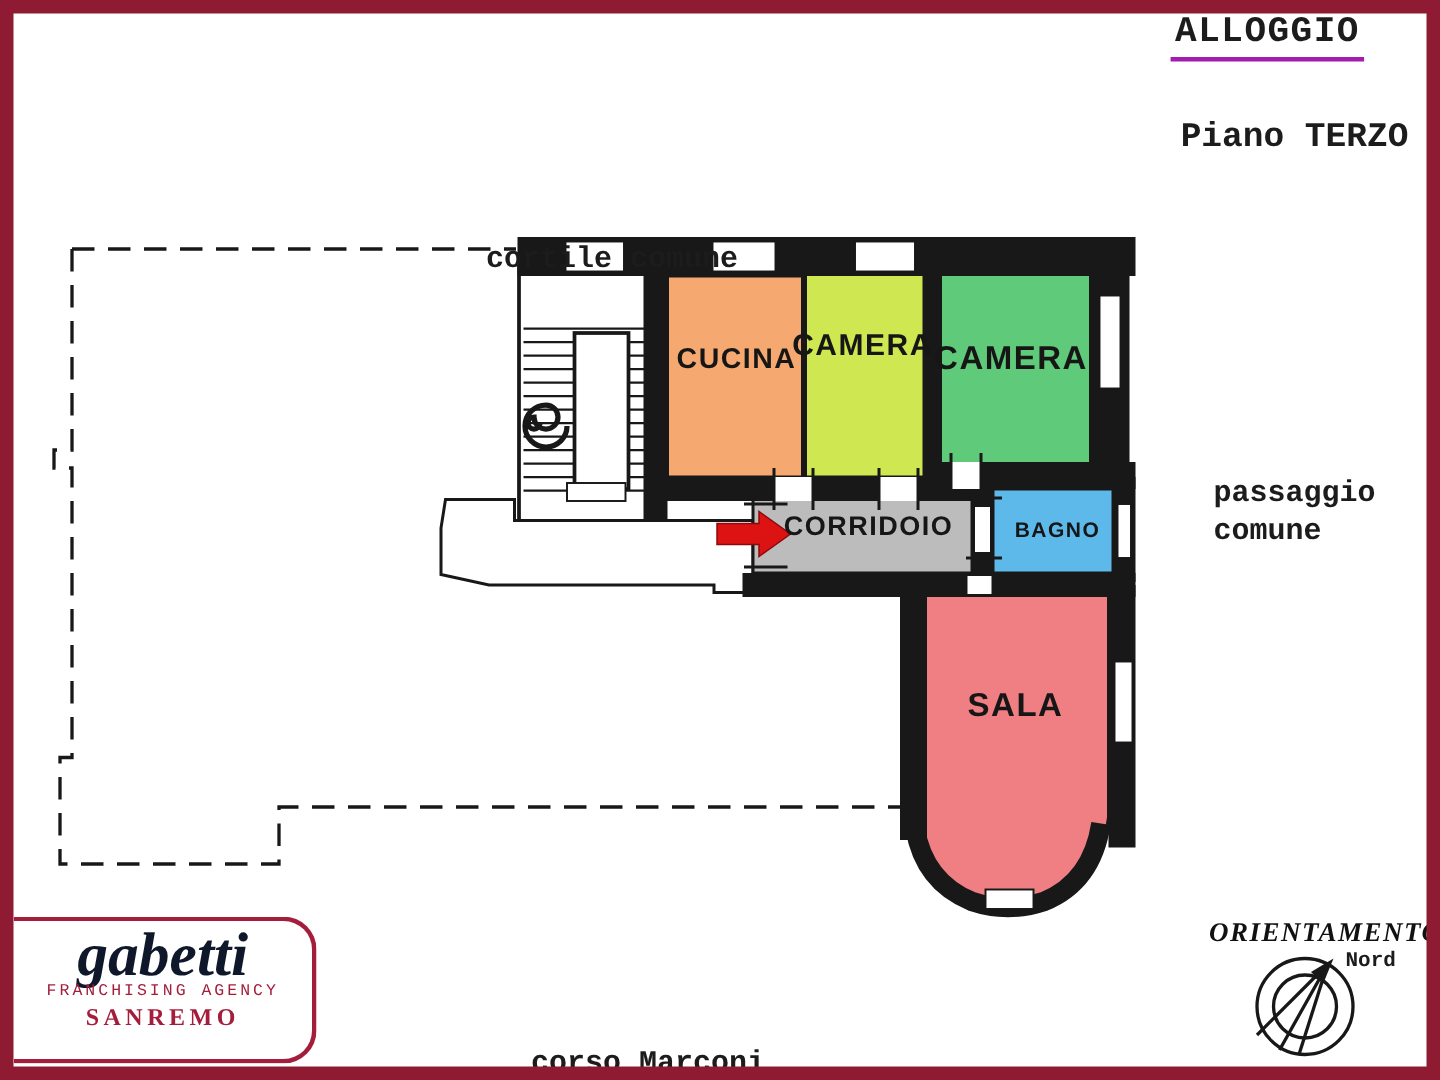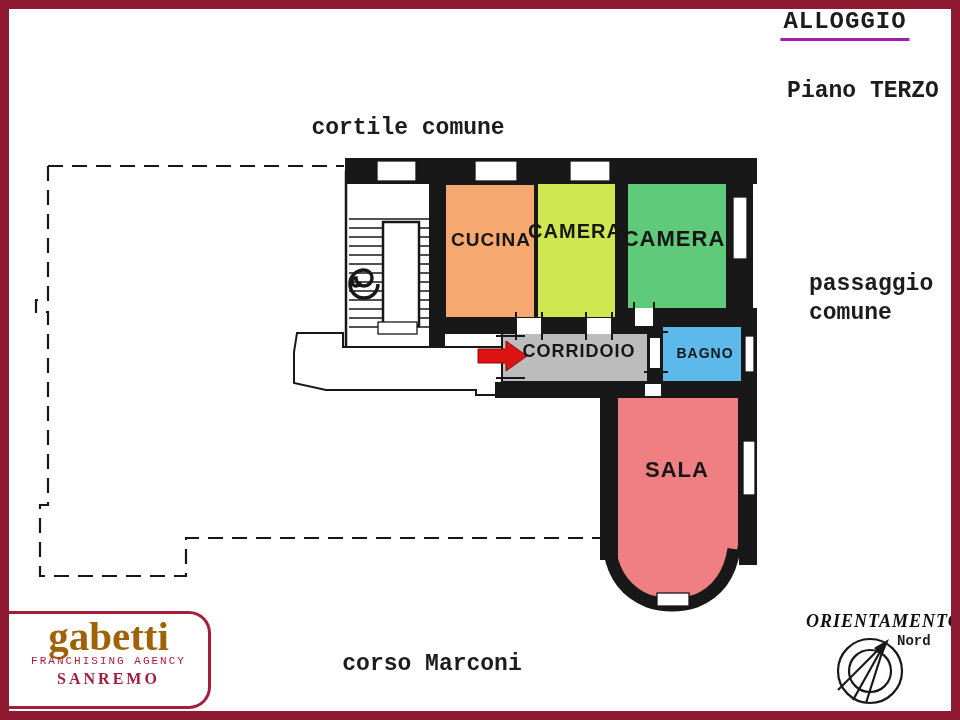--- a/index.html
+++ b/index.html
@@ -5,21 +5,21 @@
   html,body{margin:0;padding:0;background:#777;}
   .page{position:relative;width:960px;height:720px;background:#fff;overflow:hidden;
         font-family:"Liberation Sans",sans-serif;}
   .frame{position:absolute;inset:0;border:9px solid #8e1b32;pointer-events:none;z-index:30;}
   svg.plan{position:absolute;left:0;top:0;z-index:5;}
   .t{position:absolute;font-family:"Liberation Mono",monospace;font-weight:bold;
      color:#1c1c1c;white-space:nowrap;z-index:12;}
   .center{transform:translateX(-50%);}
   .title{font-size:24px;letter-spacing:1px;border-bottom:3px solid #a21caf;padding:0 3px 3px;}
   .sub{font-size:23px;}
-  .ctx{font-size:23px;}
+  .ctx{font-size:20px;margin-top:47px;}
   .passage{line-height:1.25;}
   .room-label{position:absolute;font-weight:bold;color:#161616;letter-spacing:1px;
      transform:translate(-50%,-50%);z-index:10;white-space:nowrap;
      font-family:"Liberation Sans",sans-serif;}
   .orient{position:absolute;font-family:"Liberation Serif",serif;font-weight:bold;
      font-style:italic;font-size:18px;color:#111;letter-spacing:1px;z-index:12;white-space:nowrap;}
   .nord{font-size:14px;}
   .logo{position:absolute;left:9px;top:611px;width:199px;height:92px;background:#fff;
      border:3px solid #a41e3c;border-left:none;border-radius:0 22px 22px 0;z-index:20;
      text-align:center;}
@@ -141,19 +141,19 @@
   <div class="room-label" style="left:575px;top:231px;font-size:20px;">CAMERA</div>
   <div class="room-label" style="left:674px;top:239px;font-size:22px;">CAMERA</div>
   <div class="room-label" style="left:579px;top:351px;font-size:18px;">CORRIDOIO</div>
   <div class="room-label" style="left:705px;top:353px;font-size:14px;">BAGNO</div>
   <div class="room-label" style="left:677px;top:470px;font-size:22px;">SALA</div>
 
   <div class="orient" style="left:806px;top:611px;">ORIENTAMENTO</div>
   <div class="t nord" style="left:897px;top:633px;">Nord</div>
 
   <div class="logo" style="border-color: rgb(164, 30, 60);">
-    <div class="brand" style="color: #a16207;">gabetti</div>
+    <div class="brand" style="color: #0f172a; font-style: italic;">gabetti</div>
     <div class="tagline" style="color: rgb(164, 30, 60);">FRANCHISING AGENCY</div>
     <div class="city" style="color: rgb(164, 30, 60);">SANREMO</div>
   </div>
 
   <div class="frame" style="border-color: rgb(142, 27, 50);"></div>
 </div>
 
 </body></html>

